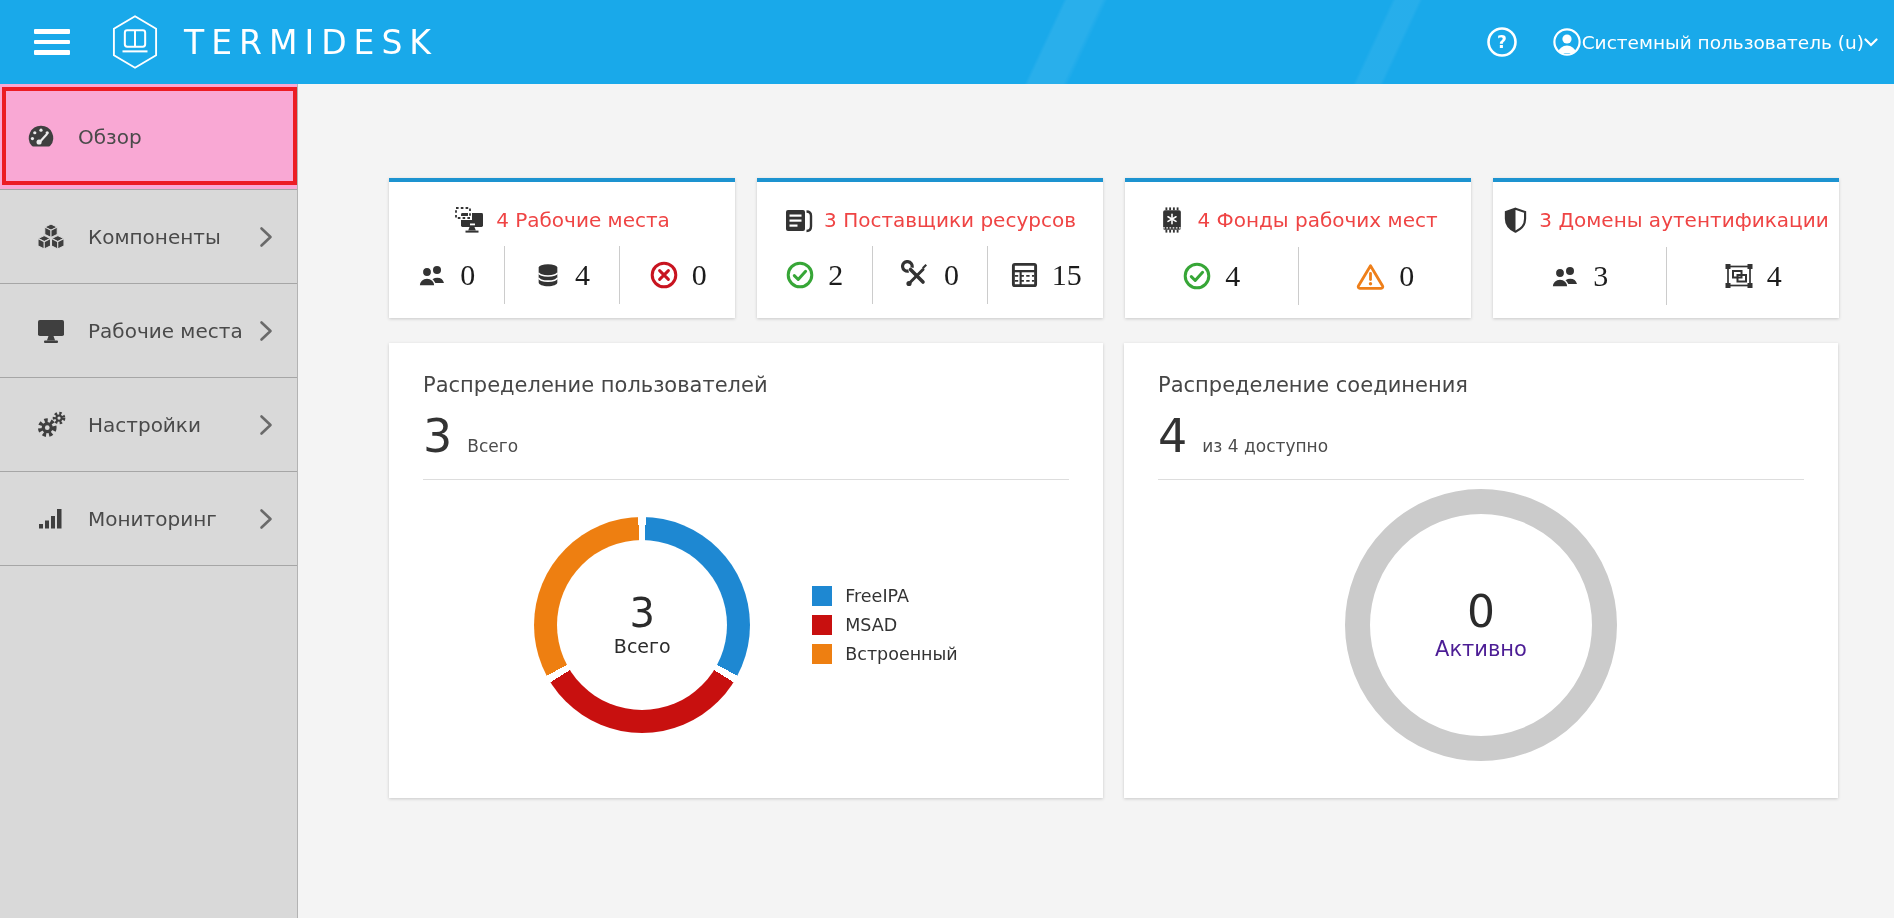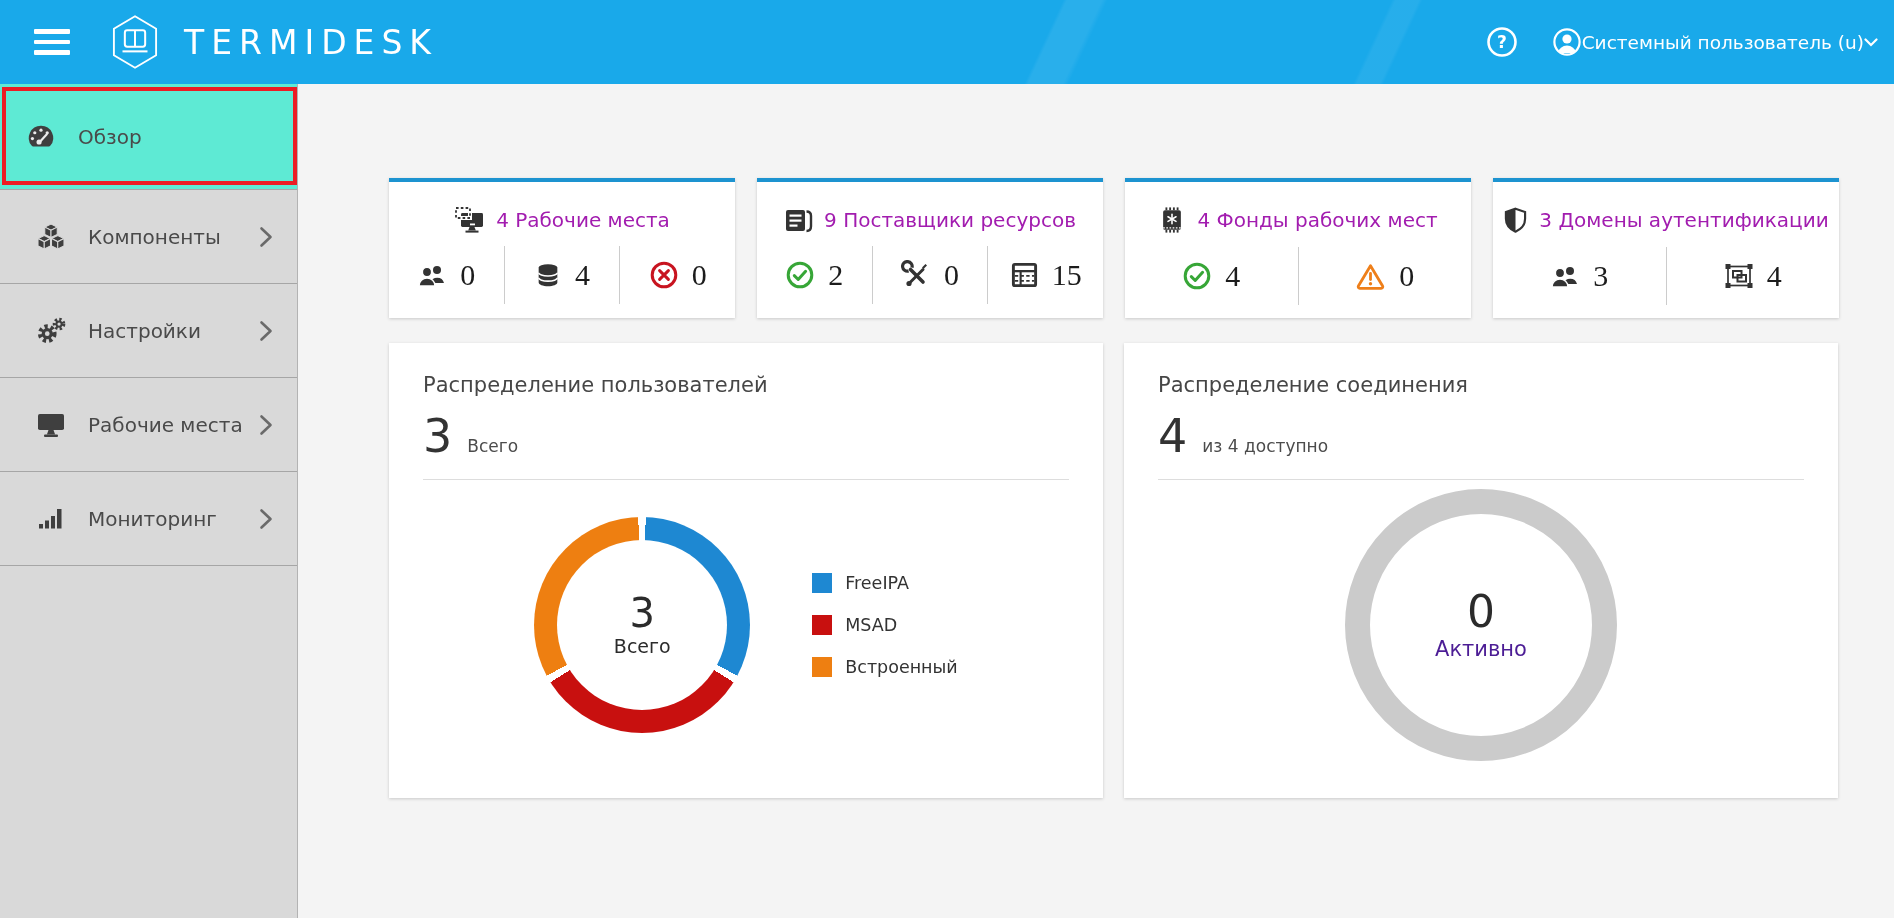--- a/index.html
+++ b/index.html
@@ -17,34 +17,34 @@
   .wordmark{color:#fff;font-size:33px;letter-spacing:7px;font-weight:400;margin-left:24px;white-space:nowrap;}
   .topbar-right{margin-left:auto;display:flex;align-items:center;padding-right:16px;}
   .help-btn{width:32px;height:32px;margin-right:34px;cursor:pointer;display:flex;}
   .user-menu{display:flex;align-items:center;color:#fff;font-size:18.5px;cursor:pointer;gap:0;white-space:nowrap;}
 
   
   .sidebar{position:absolute;left:0;top:84px;width:298px;height:834px;background:#d9d9d9;
            border-right:1px solid #b3b3b3;box-sizing:border-box;z-index:5;}
   .nav-item{position:relative;height:94px;display:flex;align-items:center;padding:0 24px 0 34px;
             border-bottom:1px solid #a6a6a6;box-sizing:border-box;cursor:pointer;}
-  .nav-item.active{height:106px;background:#5eead4;padding-left:24px;}
+  .nav-item.active{height:106px;background:#f9a8d4;padding-left:24px;}
   .nav-icon{width:34px;display:flex;justify-content:center;margin-right:20px;flex:none;}
   .nav-label{font-size:20px;color:#4a4a4a;flex:1;}
   .annotation{position:absolute;left:2px;top:3px;width:295px;height:98px;box-sizing:border-box;
               border:4px solid var(--annotation,#ec1c24);z-index:6;pointer-events:none;}
 
   
   .main{position:absolute;left:298px;top:84px;width:1596px;height:834px;box-sizing:border-box;
         padding:94px 0 0 91px;}
   .stats-row{display:flex;gap:22px;}
   .stat-card{width:346px;height:140px;box-sizing:border-box;background:#fff;flex:none;cursor:pointer;
              border-top:4px solid var(--accent,#1d93d0);box-shadow:0 1px 3px rgba(0,0,0,.18);}
   .stat-title{margin-top:24px;display:flex;justify-content:center;align-items:center;gap:11px;
-              font-size:20px;color:#a21caf;}
+              font-size:20px;color:#ef4444;}
   .stat-cells{display:flex;margin-top:13px;align-items:center;}
   .stat-cell{flex:1;height:58px;display:flex;justify-content:center;align-items:center;gap:13px;box-sizing:border-box;}
   .stat-cell + .stat-cell{border-left:1px solid #ccc;}
   .stat-val{font-family:"Liberation Serif","DejaVu Serif",serif;font-size:30px;color:#1c1c1c;}
 
   .charts-row{display:flex;gap:21px;margin-top:25px;}
   .chart-card{width:714px;height:455px;box-sizing:border-box;background:#fff;box-shadow:0 1px 3px rgba(0,0,0,.18);
               padding:30px 34px;}
   .chart-title{font-size:21px;color:#464646;}
   .chart-number-row{margin-top:16px;display:flex;align-items:baseline;gap:15px;}
@@ -54,21 +54,21 @@
   .chart-area{height:290px;display:flex;align-items:center;justify-content:center;}
 
   .donut-wrap{display:flex;align-items:center;}
   .donut{position:relative;width:216px;height:216px;border-radius:50%;flex:none;}
   .donut::after{content:"";position:absolute;inset:23px;background:#fff;border-radius:50%;}
   .donut-center{position:absolute;inset:0;display:flex;flex-direction:column;align-items:center;
                 justify-content:center;z-index:1;}
   .donut-center .val{font-size:40px;color:#2b2b2b;line-height:1;}
   .donut-center .lbl{font-size:19px;color:#2b2b2b;margin-top:2px;}
   .legend{margin-left:62px;}
-  .legend-item{display:flex;align-items:flex-start;gap:13px;margin:22px 0;font-size:17.5px;color:#333;cursor:pointer;}
+  .legend-item{display:flex;align-items:flex-start;gap:13px;margin:9px 0;font-size:17.5px;color:#333;cursor:pointer;}
   .swatch{width:20px;height:20px;flex:none;}
 
   .ring{width:222px;height:222px;border-radius:50%;border:25px solid var(--ring,#cbcbcb);box-sizing:content-box;
         display:flex;flex-direction:column;align-items:center;justify-content:center;}
   .ring .val{font-size:44px;color:#2b2b2b;line-height:1;}
   .ring .lbl{font-size:21px;color:#4c1d95;margin-top:3px;}
 
   svg{display:block;}
 </style>
 </head>
@@ -150,44 +150,44 @@
         </svg>
       </span>
       <span class="nav-label">Компоненты</span>
       <svg class="nav-chevron" width="14" height="22" viewBox="0 0 14 22">
         <path d="M2.5 2.5l9 8.5-9 8.5" fill="none" stroke="#6a6a6a" stroke-width="2.6" stroke-linecap="round" stroke-linejoin="round"></path>
       </svg>
     </div>
 
     <div class="nav-item">
       <span class="nav-icon">
+        <svg width="30" height="26" viewBox="0 0 30 26">
+          <rect x="2" y="2" width="26" height="16" rx="1.8" fill="#3f3f3f"></rect>
+          <path d="M12.5 18h5l1.6 4.5h-8.2z" fill="#3f3f3f"></path>
+          <rect x="8" y="22.5" width="14" height="2.4" rx="1" fill="#3f3f3f"></rect>
+        </svg>
+      </span>
+      <span class="nav-label">Рабочие места</span>
+      <svg class="nav-chevron" width="14" height="22" viewBox="0 0 14 22">
+        <path d="M2.5 2.5l9 8.5-9 8.5" fill="none" stroke="#6a6a6a" stroke-width="2.6" stroke-linecap="round" stroke-linejoin="round"></path>
+      </svg>
+    </div>
+
+    <div class="nav-item">
+      <span class="nav-icon">
         <svg width="30" height="28" viewBox="0 0 28 26">
           <circle cx="10.5" cy="15.5" r="6.4" fill="none" stroke="#3f3f3f" stroke-width="4.6" stroke-dasharray="2.9 2.6"></circle>
           <circle cx="10.5" cy="15.5" r="5.2" fill="#3f3f3f"></circle>
           <circle cx="10.5" cy="15.5" r="2.2" fill="#d9d9d9"></circle>
           <circle cx="21.5" cy="6.5" r="4.2" fill="none" stroke="#3f3f3f" stroke-width="3.4" stroke-dasharray="2 1.9"></circle>
           <circle cx="21.5" cy="6.5" r="3.4" fill="#3f3f3f"></circle>
           <circle cx="21.5" cy="6.5" r="1.5" fill="#d9d9d9"></circle>
         </svg>
       </span>
       <span class="nav-label">Настройки</span>
-      <svg class="nav-chevron" width="14" height="22" viewBox="0 0 14 22">
-        <path d="M2.5 2.5l9 8.5-9 8.5" fill="none" stroke="#6a6a6a" stroke-width="2.6" stroke-linecap="round" stroke-linejoin="round"></path>
-      </svg>
-    </div>
-
-    <div class="nav-item">
-      <span class="nav-icon">
-        <svg width="30" height="26" viewBox="0 0 30 26">
-          <rect x="2" y="2" width="26" height="16" rx="1.8" fill="#3f3f3f"></rect>
-          <path d="M12.5 18h5l1.6 4.5h-8.2z" fill="#3f3f3f"></path>
-          <rect x="8" y="22.5" width="14" height="2.4" rx="1" fill="#3f3f3f"></rect>
-        </svg>
-      </span>
-      <span class="nav-label">Рабочие места</span>
       <svg class="nav-chevron" width="14" height="22" viewBox="0 0 14 22">
         <path d="M2.5 2.5l9 8.5-9 8.5" fill="none" stroke="#6a6a6a" stroke-width="2.6" stroke-linecap="round" stroke-linejoin="round"></path>
       </svg>
     </div>
 
     <div class="nav-item">
       <span class="nav-icon">
         <svg width="26" height="24" viewBox="0 0 26 24">
           <rect x="1" y="17" width="4" height="4.5" fill="#3f3f3f"></rect>
           <rect x="7" y="13.5" width="4" height="8" fill="#3f3f3f"></rect>
@@ -249,21 +249,21 @@
 
       <div class="stat-card">
         <div class="stat-title">
           <svg width="29" height="27" viewBox="0 0 29 27">
             <rect x="2" y="4" width="19" height="21" rx="2" fill="#333"></rect>
             <rect x="5.5" y="8.5" width="12" height="2.2" fill="#fff"></rect>
             <rect x="5.5" y="13.5" width="12" height="2.2" fill="#fff"></rect>
             <rect x="5.5" y="18.5" width="8" height="2.2" fill="#fff"></rect>
             <path d="M22.5 5.5c3 0 4.5 1.6 4.5 4.3v10.5c0 3-1.6 4.7-4.5 4.7" fill="none" stroke="#333" stroke-width="2.4"></path>
           </svg>
-          <span>9 Поставщики ресурсов</span>
+          <span>3 Поставщики ресурсов</span>
         </div>
         <div class="stat-cells">
           <div class="stat-cell">
             <svg width="30" height="30" viewBox="0 0 30 30">
               <circle cx="15" cy="15" r="11.8" fill="none" stroke="#37a637" stroke-width="3"></circle>
               <path d="M9.3 15.6l3.9 3.9 7.4-8.2" fill="none" stroke="#37a637" stroke-width="3" stroke-linecap="round" stroke-linejoin="round"></path>
             </svg>
             <span class="stat-val">2</span>
           </div>
           <div class="stat-cell">

